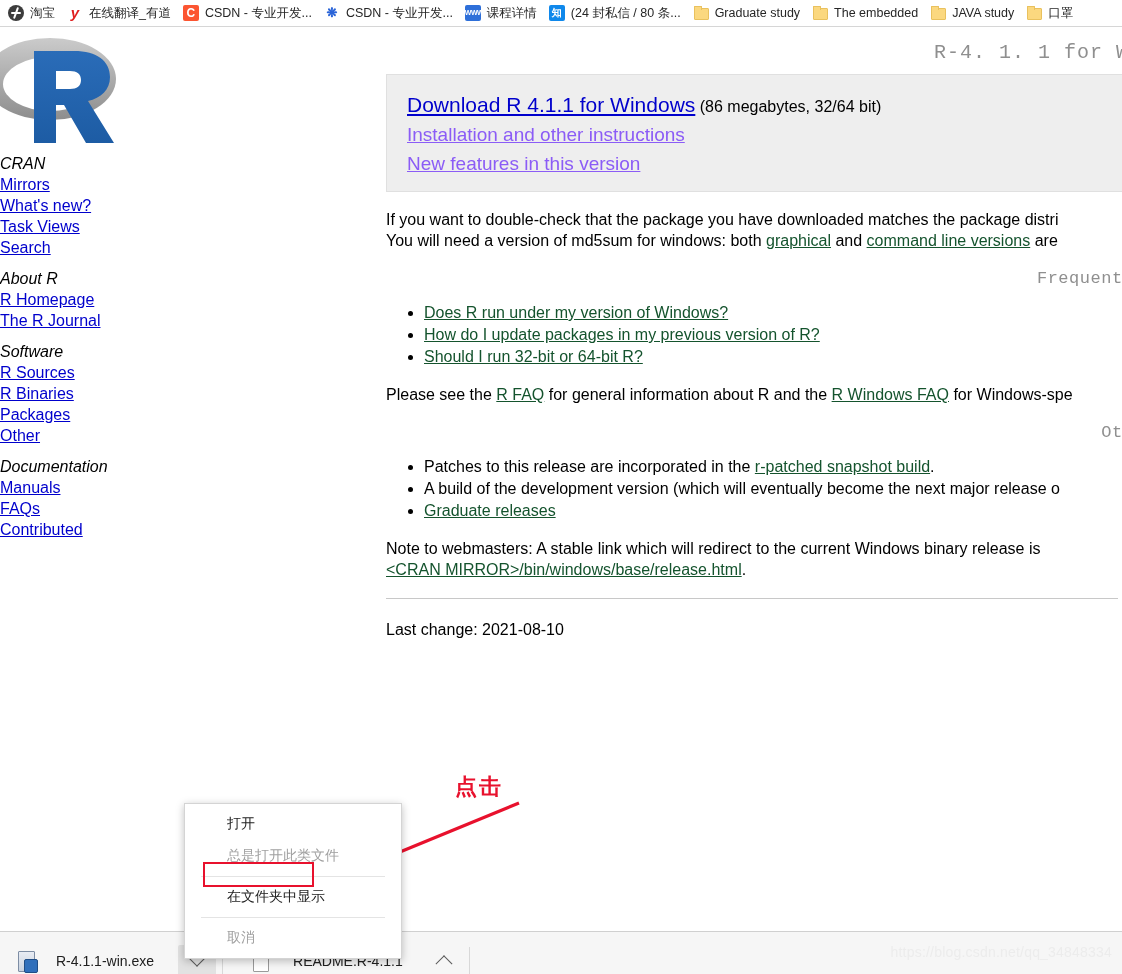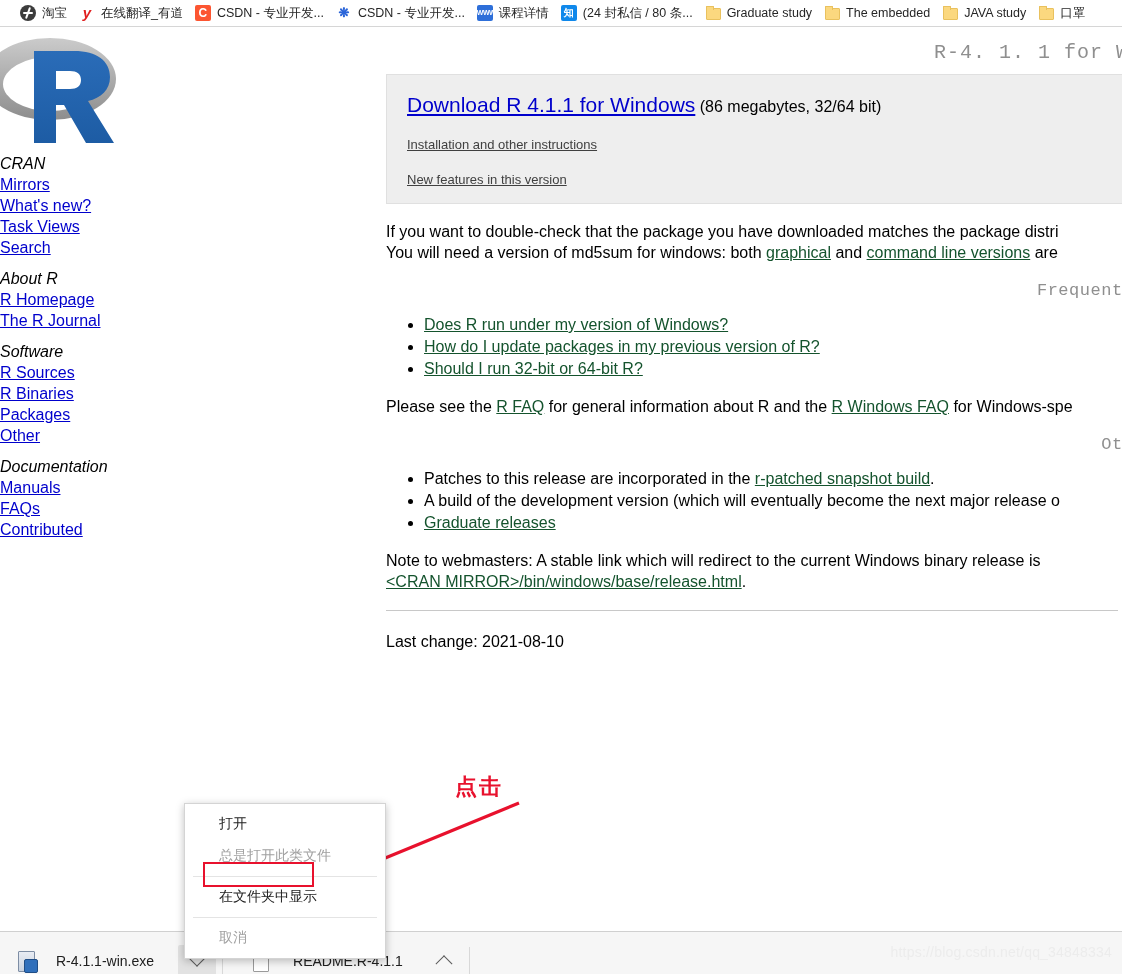--- a/index.html
+++ b/index.html
@@ -20,21 +20,21 @@
   
   #bookmarks-bar {
     position: absolute;
     top: 0; left: 0;
     width: 1122px;
     height: 27px;
     background: #ffffff;
     border-bottom: 1px solid #d6d6d6;
     display: flex;
     align-items: center;
-    padding-left: 16px;
+    padding-left: 4px;
     box-sizing: border-box;
     white-space: nowrap;
     overflow: hidden;
   }
   .bm {
     display: flex;
     align-items: center;
     height: 22px;
     padding: 0 6px 0 4px;
     margin-right: 2px;
@@ -211,24 +211,24 @@
     color: #0000cc;
     text-decoration: underline;
     cursor: pointer;
   }
   #download-size {
     font-size: 16px;
     color: #000;
   }
   .small-link {
     display: block;
-    font-size: 13px;
-    color: #404040;
+    font-size: 19px;
+    color: #8b5cf6;
     text-decoration: underline;
-    margin-top: 20px;
+    margin-top: 7px;
     cursor: pointer;
     width: fit-content;
   }
 
   .para {
     font-size: 16px;
     line-height: 21px;
     color: #000;
     margin-top: 17px;
     white-space: nowrap;
@@ -296,21 +296,21 @@
 
   
   #context-menu {
     position: absolute;
     left: 184px;
     top: 803px;
     width: 184px;
     background: #ffffff;
     border: 1px solid #d4d4d4;
     box-shadow: 0 2px 8px rgba(0,0,0,0.25);
-    padding: 4px 8px;
+    padding: 4px 16px;
     z-index: 20;
   }
   .cm-item {
     font-size: 14px;
     color: #222;
     padding: 7px 0 7px 26px;
     cursor: default;
     white-space: nowrap;
   }
   .cm-item.disabled { color: #a0a0a0; }

